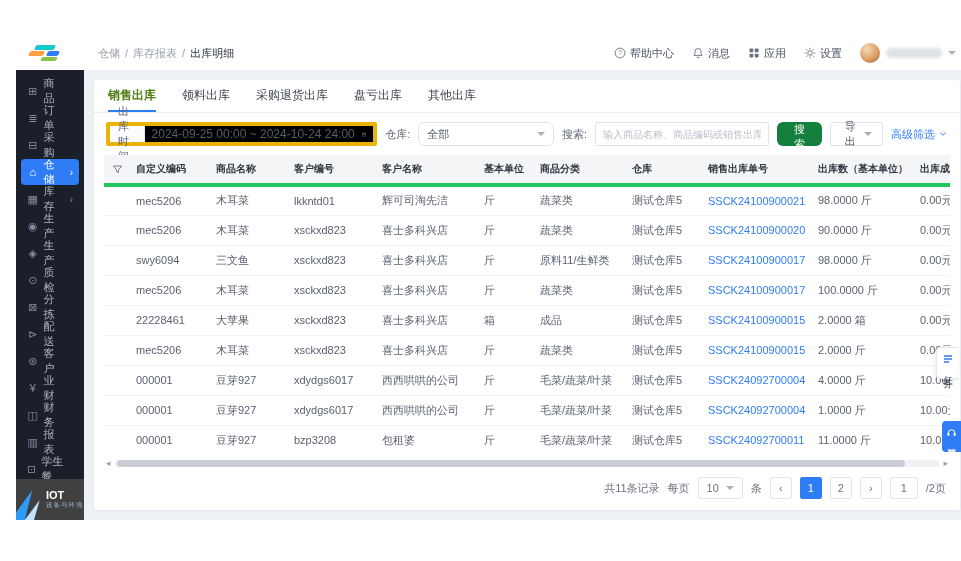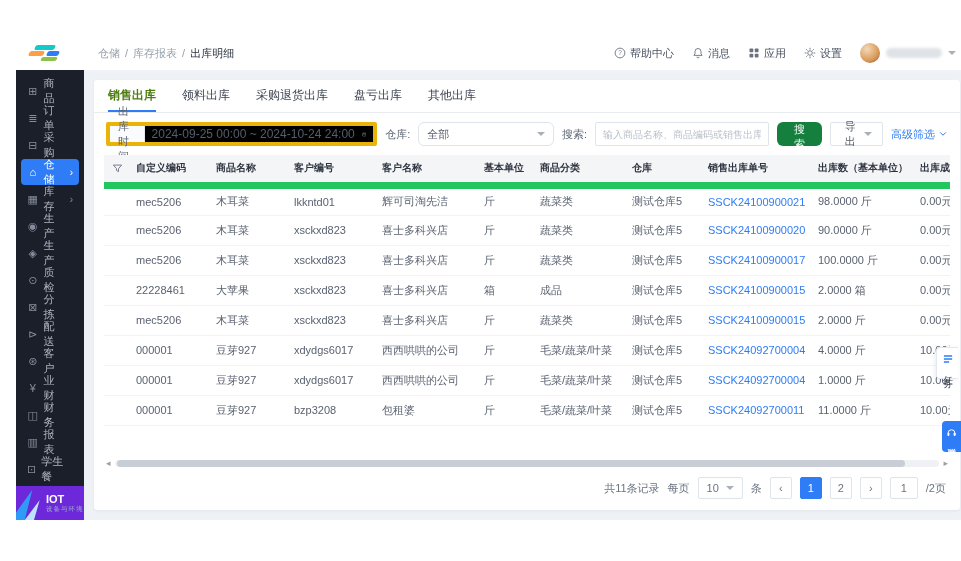--- a/index.html
+++ b/index.html
@@ -32,21 +32,21 @@
   .body { flex:1; display:flex; min-height:0; }
   .sidebar { width:68px; background:#1b1f2a; display:flex; flex-direction:column; flex:0 0 auto; }
   .menu { flex:1; padding-top:8px; display:flex; flex-direction:column; gap:1px; overflow:hidden; }
   .side-item { height:26px; margin:0 5px; border-radius:4px; display:flex; align-items:center; padding:0 6px; gap:5px;
     font-size:11px; color:#aeb4bf; cursor:pointer; flex:0 0 auto; }
   .side-item .ic { width:12px; font-size:11px; text-align:center; color:#858d9c; }
   .side-item .chev { margin-left:auto; font-size:10px; color:#858d9c; }
   .side-item.active { background:#2e7cf6; color:#fff; }
   .side-item.active .ic, .side-item.active .chev { color:#fff; }
 
-  .iot { height:34px; background:#6d28d9; position:relative; display:flex; align-items:center; padding-left:30px; overflow:hidden; flex:0 0 auto; }
+  .iot { height:41px; background:#404040; position:relative; display:flex; align-items:center; padding-left:30px; overflow:hidden; flex:0 0 auto; }
   .iot-t1 { position:absolute; left:-4px; bottom:-4px; width:0; height:0; border-left:16px solid transparent; border-bottom:34px solid #2e9bf6; transform:skewX(-14deg); }
   .iot-t2 { position:absolute; left:8px; bottom:-6px; width:0; height:0; border-left:12px solid transparent; border-bottom:26px solid #bfe3ff; transform:skewX(-16deg); }
   .iot-title { font-size:11px; font-weight:bold; color:#fff; line-height:12px; }
   .iot-sub { font-size:6.5px; color:#9fb3c8; letter-spacing:1px; }
 
   .content { flex:1; background:#eef1f5; padding:10px; min-width:0; }
   .card { background:#fff; height:100%; border-radius:3px; box-shadow:0 1px 3px rgba(0,0,0,.06); display:flex; flex-direction:column; overflow:hidden; }
 
   
   .tabs { display:flex; gap:26px; padding:0 14px; border-bottom:1px solid #e9edf2; height:33px; flex:0 0 auto; }
@@ -67,21 +67,21 @@
   .search-box input::placeholder { color:#b9bfc9; }
   .btn-primary { background:#15803d; color:#fff; border:none; height:24px; padding:0 13px; border-radius:6px; font-size:11px; cursor:pointer; font-family:inherit; }
   .btn-plain { height:24px; border:1px solid #dfe3ea; background:#fff; border-radius:2px; font-size:11px; color:#565e6b;
     display:flex; align-items:center; gap:5px; padding:0 10px; cursor:pointer; font-family:inherit; }
   .advanced { margin-left:auto; color:#2e7cf6; display:flex; align-items:center; gap:3px; cursor:pointer; white-space:nowrap; }
 
   
   .table-wrap { margin:2px 10px 0; flex:1; overflow:hidden; }
   table { width:100%; border-collapse:collapse; table-layout:fixed; font-size:11px; }
   thead th { background:#f4f5f7; height:30px; text-align:left; padding:0 6px; color:#2e3540; font-weight:bold; font-size:10px;
-    border-bottom:7px solid #22c55e; white-space:nowrap; overflow:hidden;margin-left:30px; }
+    border-bottom:4px solid #22c55e; white-space:nowrap; overflow:hidden;margin-left:30px; }
   tbody td { height:30px; padding:0 6px; color:#5a6270; border-bottom:1px solid #f1f3f6; white-space:nowrap; overflow:hidden; }
   td.link { color:#2e7cf6; cursor:pointer; }
   th.icon-col { text-align:center; padding:0; }
   th.icon-col svg { vertical-align:middle; color:#6a7280; cursor:pointer; }
 
   
   .hscroll { display:flex; align-items:center; gap:4px; margin:3px 12px 0; height:10px; flex:0 0 auto; }
   .hs-arrow { color:#9aa1ad; font-size:9px; line-height:10px; cursor:pointer; }
   .hs-track { flex:1; height:7px; background:#f0f1f4; border-radius:4px; position:relative; cursor:pointer; }
   .hs-thumb { position:absolute; left:2px; right:34px; top:0; height:7px; background:#c9cdd6; border-radius:4px; }
@@ -352,20 +352,33 @@
                   <td>喜士多科兴店</td>
                   <td>斤</td>
                   <td>蔬菜类</td>
                   <td>测试仓库5</td>
                   <td class="link">SSCK24100900020</td>
                   <td>90.0000 斤</td>
                   <td>0.00元</td>
                 </tr>
                 <tr>
                   <td></td>
+                  <td>swy6094</td>
+                  <td>三文鱼</td>
+                  <td>xsckxd823</td>
+                  <td>喜士多科兴店</td>
+                  <td>斤</td>
+                  <td>原料11/生鲜类</td>
+                  <td>测试仓库5</td>
+                  <td class="link">SSCK24100900017</td>
+                  <td>98.0000 斤</td>
+                  <td>0.00元</td>
+                </tr>
+                <tr>
+                  <td></td>
                   <td>mec5206</td>
                   <td>木耳菜</td>
                   <td>xsckxd823</td>
                   <td>喜士多科兴店</td>
                   <td>斤</td>
                   <td>蔬菜类</td>
                   <td>测试仓库5</td>
                   <td class="link">SSCK24100900017</td>
                   <td>100.0000 斤</td>
                   <td>0.00元</td>

